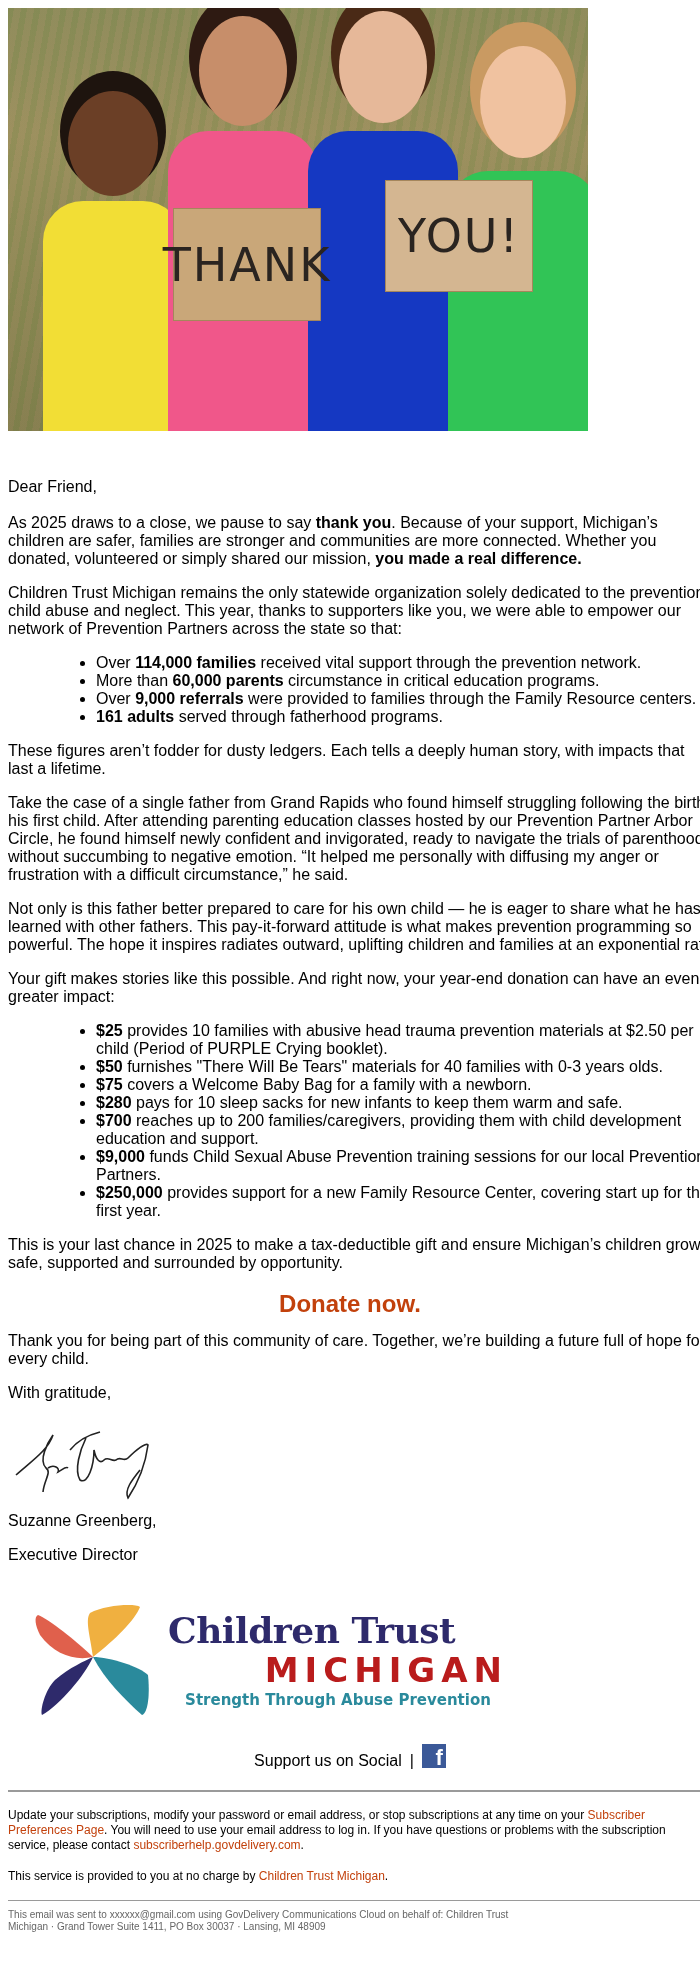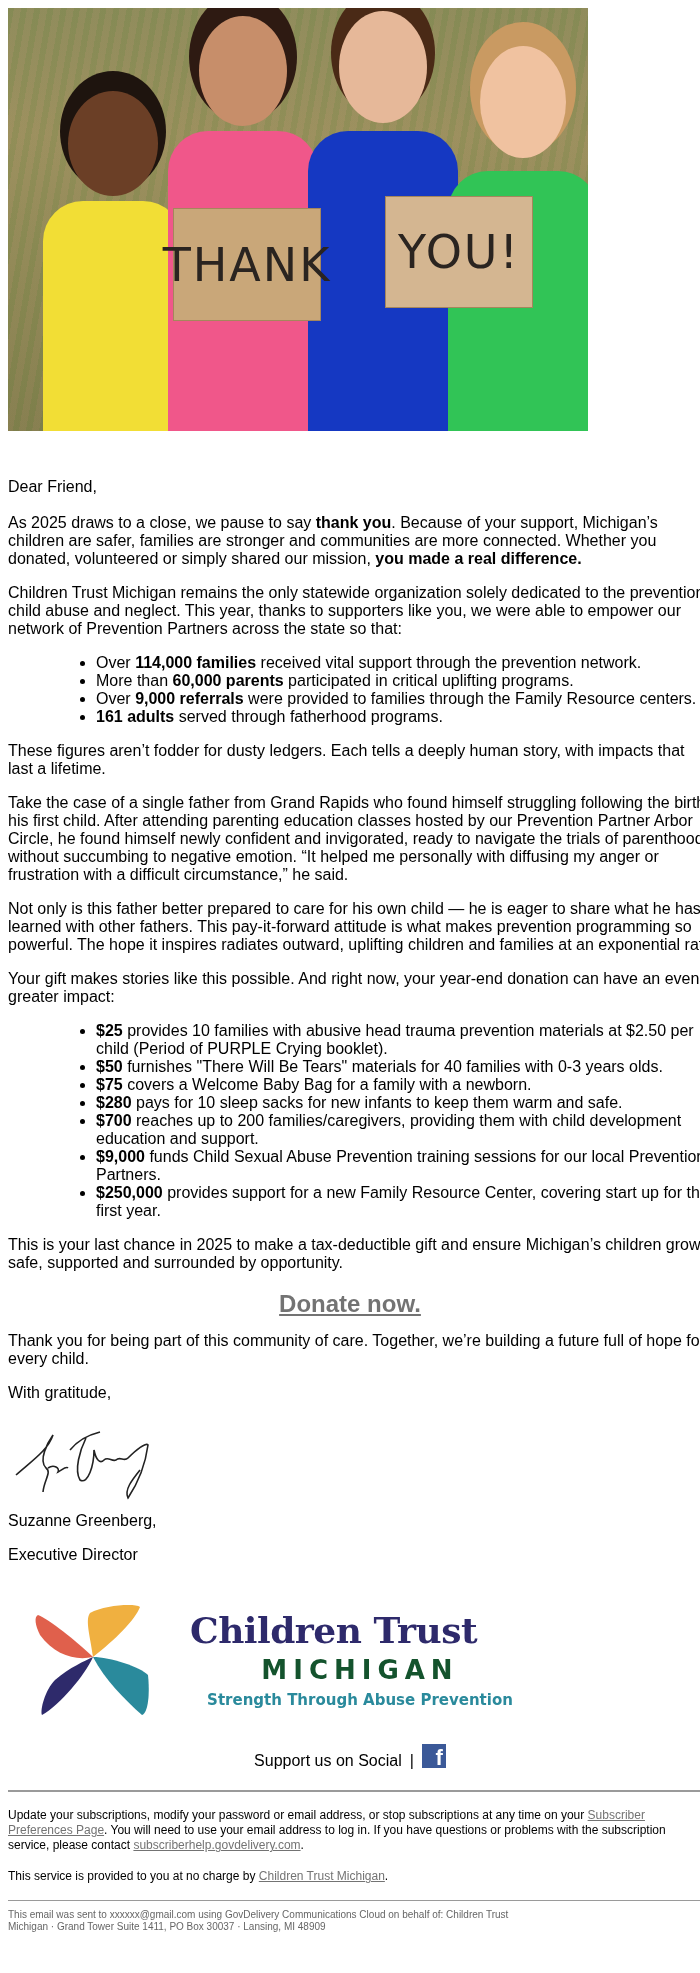--- a/index.html
+++ b/index.html
@@ -16,31 +16,31 @@
   .k1 .head { top:-110px; width:90px; height:105px; background:#6b3f26; box-shadow: 0 -12px 0 8px #1e140e; }
   .k2 { left: 160px; width: 150px; height: 300px; background: #f0578a; }
   .k2 .head { top:-115px; width:88px; height:110px; background:#c78e6a; box-shadow: 0 -14px 0 10px #2e1a12; }
   .k3 { left: 300px; width: 150px; height: 300px; background: #1538c2; }
   .k3 .head { top:-120px; width:88px; height:112px; background:#e6b899; box-shadow: 0 -14px 0 8px #4a2a16; }
   .k4 { left: 440px; width: 150px; height: 260px; background: #31c456; }
   .k4 .head { top:-125px; width:86px; height:112px; background:#f0c2a0; box-shadow: 0 -14px 0 10px #c99a62; }
   .sign { position:absolute; background:#c9a779; border:1px solid #a5865c; color:#2a2420;
           font-family:"DejaVu Sans", sans-serif; font-size:46px; display:flex; align-items:center; justify-content:center; letter-spacing:2px; }
   .sign1 { left:165px; top:200px; width:146px; height:111px; }
-  .sign2 { left:377px; top:188px; width:146px; height:110px; background:#d4b691; }
+  .sign2 { left:377px; top:172px; width:146px; height:110px; background:#d4b691; }
 
   p { margin: 0; font-size: 16px; line-height: 18px; }
   ul { margin: 0; padding-left: 88px; font-size:16px; line-height:18px; }
   ul li { margin: 0; }
-  .link { color: #737373; text-decoration: underline; cursor: pointer; }
+  .link { color: #c2410c; cursor: pointer; }
   .donate { font-size: 24px; font-weight: bold; line-height: 28px; text-align:center; width: 684px; }
   .sig-svg { display:block; }
   .logo { display:flex; align-items:center; }
   .logo-text-1 { font-family:"DejaVu Serif", serif; font-weight:bold; font-size:36px; color:#2e2a6b; line-height:40px; letter-spacing:-0.5px; }
-  .logo-text-2 { font-family:"DejaVu Sans", sans-serif; font-weight:bold; font-size:26px; color:#14532d; letter-spacing:6px; line-height:40px; text-align:center; }
+  .logo-text-2 { font-family:"DejaVu Sans", sans-serif; font-weight:bold; font-size:34px; color:#b91c1c; letter-spacing:6px; line-height:40px; text-align:right; }
   .logo-text-3 { font-family:"DejaVu Sans", sans-serif; font-weight:bold; font-size:15px; color:#2a8a9c; line-height:20px; text-align:center; }
   .social { text-align:center; width:684px; font-size:16px; display:flex; justify-content:center; gap:8px; }
   .fb { display:inline-flex; width:24px; height:24px; background:#3b5998; color:#fff; font-weight:bold;
         font-family:"Liberation Sans", sans-serif; font-size:22px; align-items:flex-end; justify-content:flex-end; padding-right:3px; box-sizing:border-box; line-height:20px; }
   hr.rule { border: 0; border-top: 2px solid #9a9a9a; margin: 0; width: 700px; }
   .footer-p { font-size: 12px; line-height: 15px; color:#000; }
   .footer-small { font-size: 10px; line-height: 12px; color:#666; }
 </style>
 </head>
 <body>
@@ -72,21 +72,21 @@
   <p style="width:684px">
     <span>As 2025 draws to a close, we pause to say </span><b>thank you</b><span>. Because of your support, Michigan’s children are safer, families are stronger and communities are more connected. Whether you donated, volunteered or simply shared our mission, </span><b>you made a real difference.</b>
   </p>
   <div style="height:16px"></div>
 
   <p style="width:720px">Children Trust Michigan remains the only statewide organization solely dedicated to the prevention of child abuse and neglect. This year, thanks to supporters like you, we were able to empower our network of Prevention Partners across the state so that:</p>
   <div style="height:16px"></div>
 
   <ul style="width:632px">
     <li><span>Over </span><b>114,000 families</b><span> received vital support through the prevention network.</span></li>
-    <li><span>More than </span><b>60,000 parents</b><span> participated in critical uplifting programs.</span></li>
+    <li><span>More than </span><b>60,000 parents</b><span> circumstance in critical education programs.</span></li>
     <li style="white-space:nowrap"><span>Over </span><b>9,000 referrals</b><span> were provided to families through the Family Resource centers.</span></li>
     <li><span></span><b>161 adults</b><span> served through fatherhood programs.</span></li>
   </ul>
   <div style="height:16px"></div>
 
   <p style="width:684px">These figures aren’t fodder for dusty ledgers. Each tells a deeply human story, with impacts that last a lifetime.</p>
   <div style="height:16px"></div>
   <p style="width:720px">Take the case of a single father from Grand Rapids who found himself struggling following the birth of his first child. After attending parenting education classes hosted by our Prevention Partner Arbor Circle, he found himself newly confident and invigorated, ready to navigate the trials of parenthood without succumbing to negative emotion. “It helped me personally with diffusing my anger or frustration with a difficult circumstance,” he said.</p>
   <div style="height:16px"></div>
   <p style="width:720px">Not only is this father better prepared to care for his own child — he is eager to share what he has learned with other fathers. This pay-it-forward attitude is what makes prevention programming so powerful. The hope it inspires radiates outward, uplifting children and families at an exponential rate.</p>
@@ -128,21 +128,21 @@
   <p>Executive Director</p>
   <div style="height:26px"></div>
 
   <div class="logo" style="margin-left:22px; height:140px;">
     <svg width="130" height="130" viewBox="0 0 130 130">
       <path d="M63 62 C 45 45, 20 25, 8 20 C 4 22, 5 30, 10 40 C 25 60, 45 66, 63 62 Z" fill="#e0604c"></path>
       <path d="M63 62 C 60 40, 55 25, 60 18 C 75 10, 105 8, 110 12 C 105 25, 85 45, 63 62 Z" fill="#f0b040"></path>
       <path d="M63 62 C 80 62, 110 72, 118 80 C 120 100, 118 118, 112 120 C 95 105, 75 85, 63 62 Z" fill="#2a8a9c"></path>
       <path d="M63 62 C 55 80, 30 110, 12 120 C 10 115, 15 95, 25 85 C 40 72, 55 66, 63 62 Z" fill="#2e2a6b"></path>
     </svg>
-    <div style="margin-left:30px; width:340px">
+    <div style="margin-left:8px; width:340px">
       <div class="logo-text-1">Children Trust</div>
       <div class="logo-text-2">MICHIGAN</div>
       <div class="logo-text-3">Strength Through Abuse Prevention</div>
     </div>
   </div>
   <div style="height:22px"></div>
 
   <div class="social">
     <span>Support us on Social</span>
     <span>|</span>

